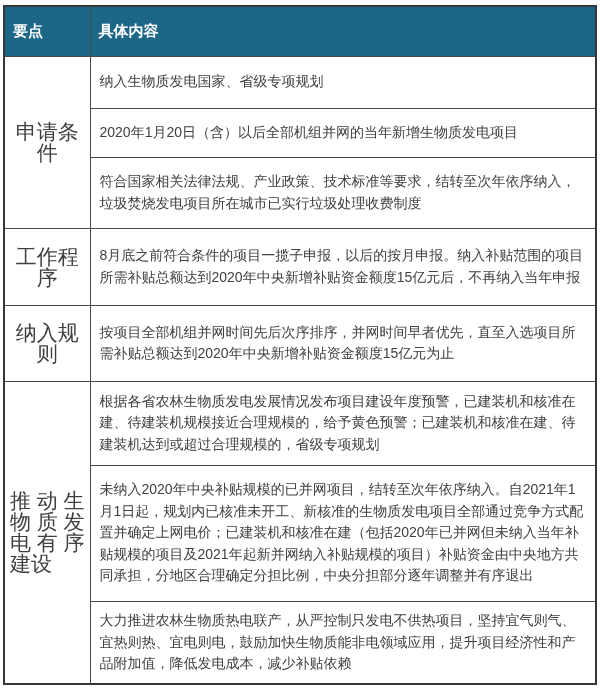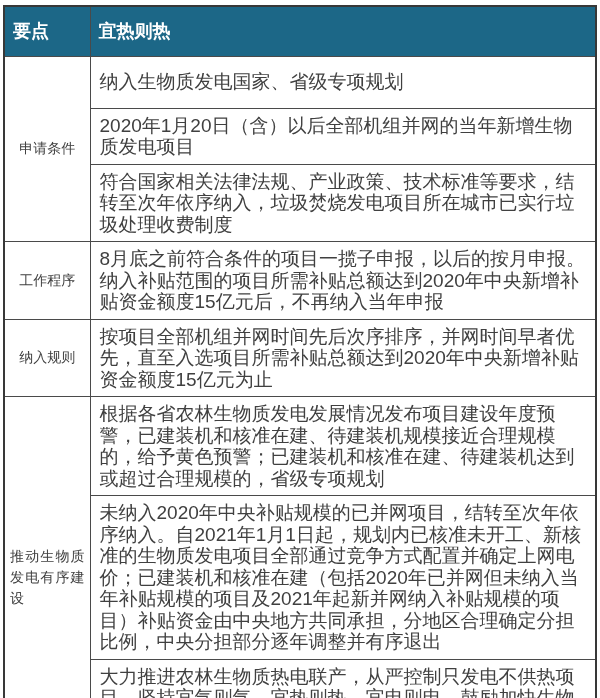--- a/index.html
+++ b/index.html
@@ -25,40 +25,40 @@
     border:2px solid var(--border-outer);
   }
   col.c1{width:86px;}
   th,td{
     border:1px solid var(--border-inner);
     box-sizing:border-box;
   }
   th{
     background:var(--header-bg);
     color:var(--header-fg);
-    font-size:18px;
+    font-size:15px;
     font-weight:bold;
     text-align:left;
     padding:0 8px;
     height:50px;
     vertical-align:middle;
   }
   td.label{
     text-align:center;
     vertical-align:middle;
-    font-size:14px;
+    font-size:21px;
     line-height:21px;
     padding:4px 5px;
   }
   td.label.justify{
     text-align:justify;
     text-justify:inter-character;
   }
   td.content{
-    font-size:19px;
+    font-size:14px;
     line-height:21.5px;
     vertical-align:middle;
     padding:6px 9px;
     text-align:left;
   }
   .h52{height:52px;} .h49{height:49px;margin-top:48px;} .h71{height:71px;}
   .h77{height:77px;} .h76{height:76px;} .h84{height:84px;}
   .h136{height:136px;} .h83{height:83px;}
 </style>
 </head>
@@ -66,21 +66,21 @@
 
 <div class="wrap">
   <table class="policy">
     <colgroup>
       <col class="c1">
       <col class="c2">
     </colgroup>
     <thead>
       <tr>
         <th>要点</th>
-        <th>宜热则热</th>
+        <th>具体内容</th>
       </tr>
     </thead>
     <tbody>
       <tr>
         <td class="label" rowspan="3">申请条件</td>
         <td class="content h52">纳入生物质发电国家、省级专项规划</td>
       </tr>
       <tr>
         <td class="content h49">2020年1月20日（含）以后全部机组并网的当年新增生物质发电项目</td>
       </tr>

